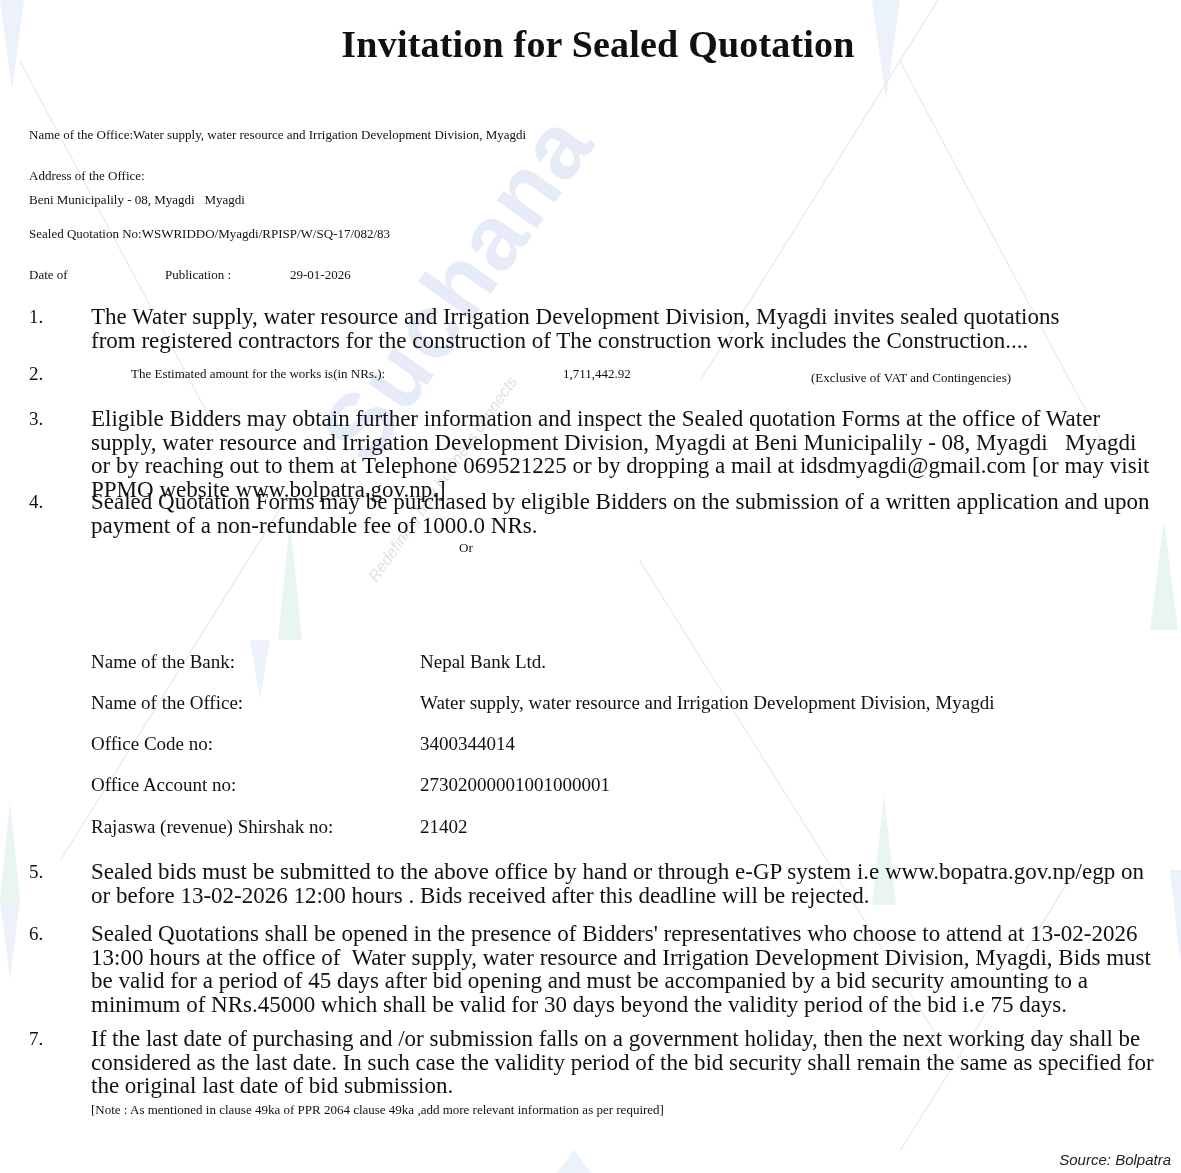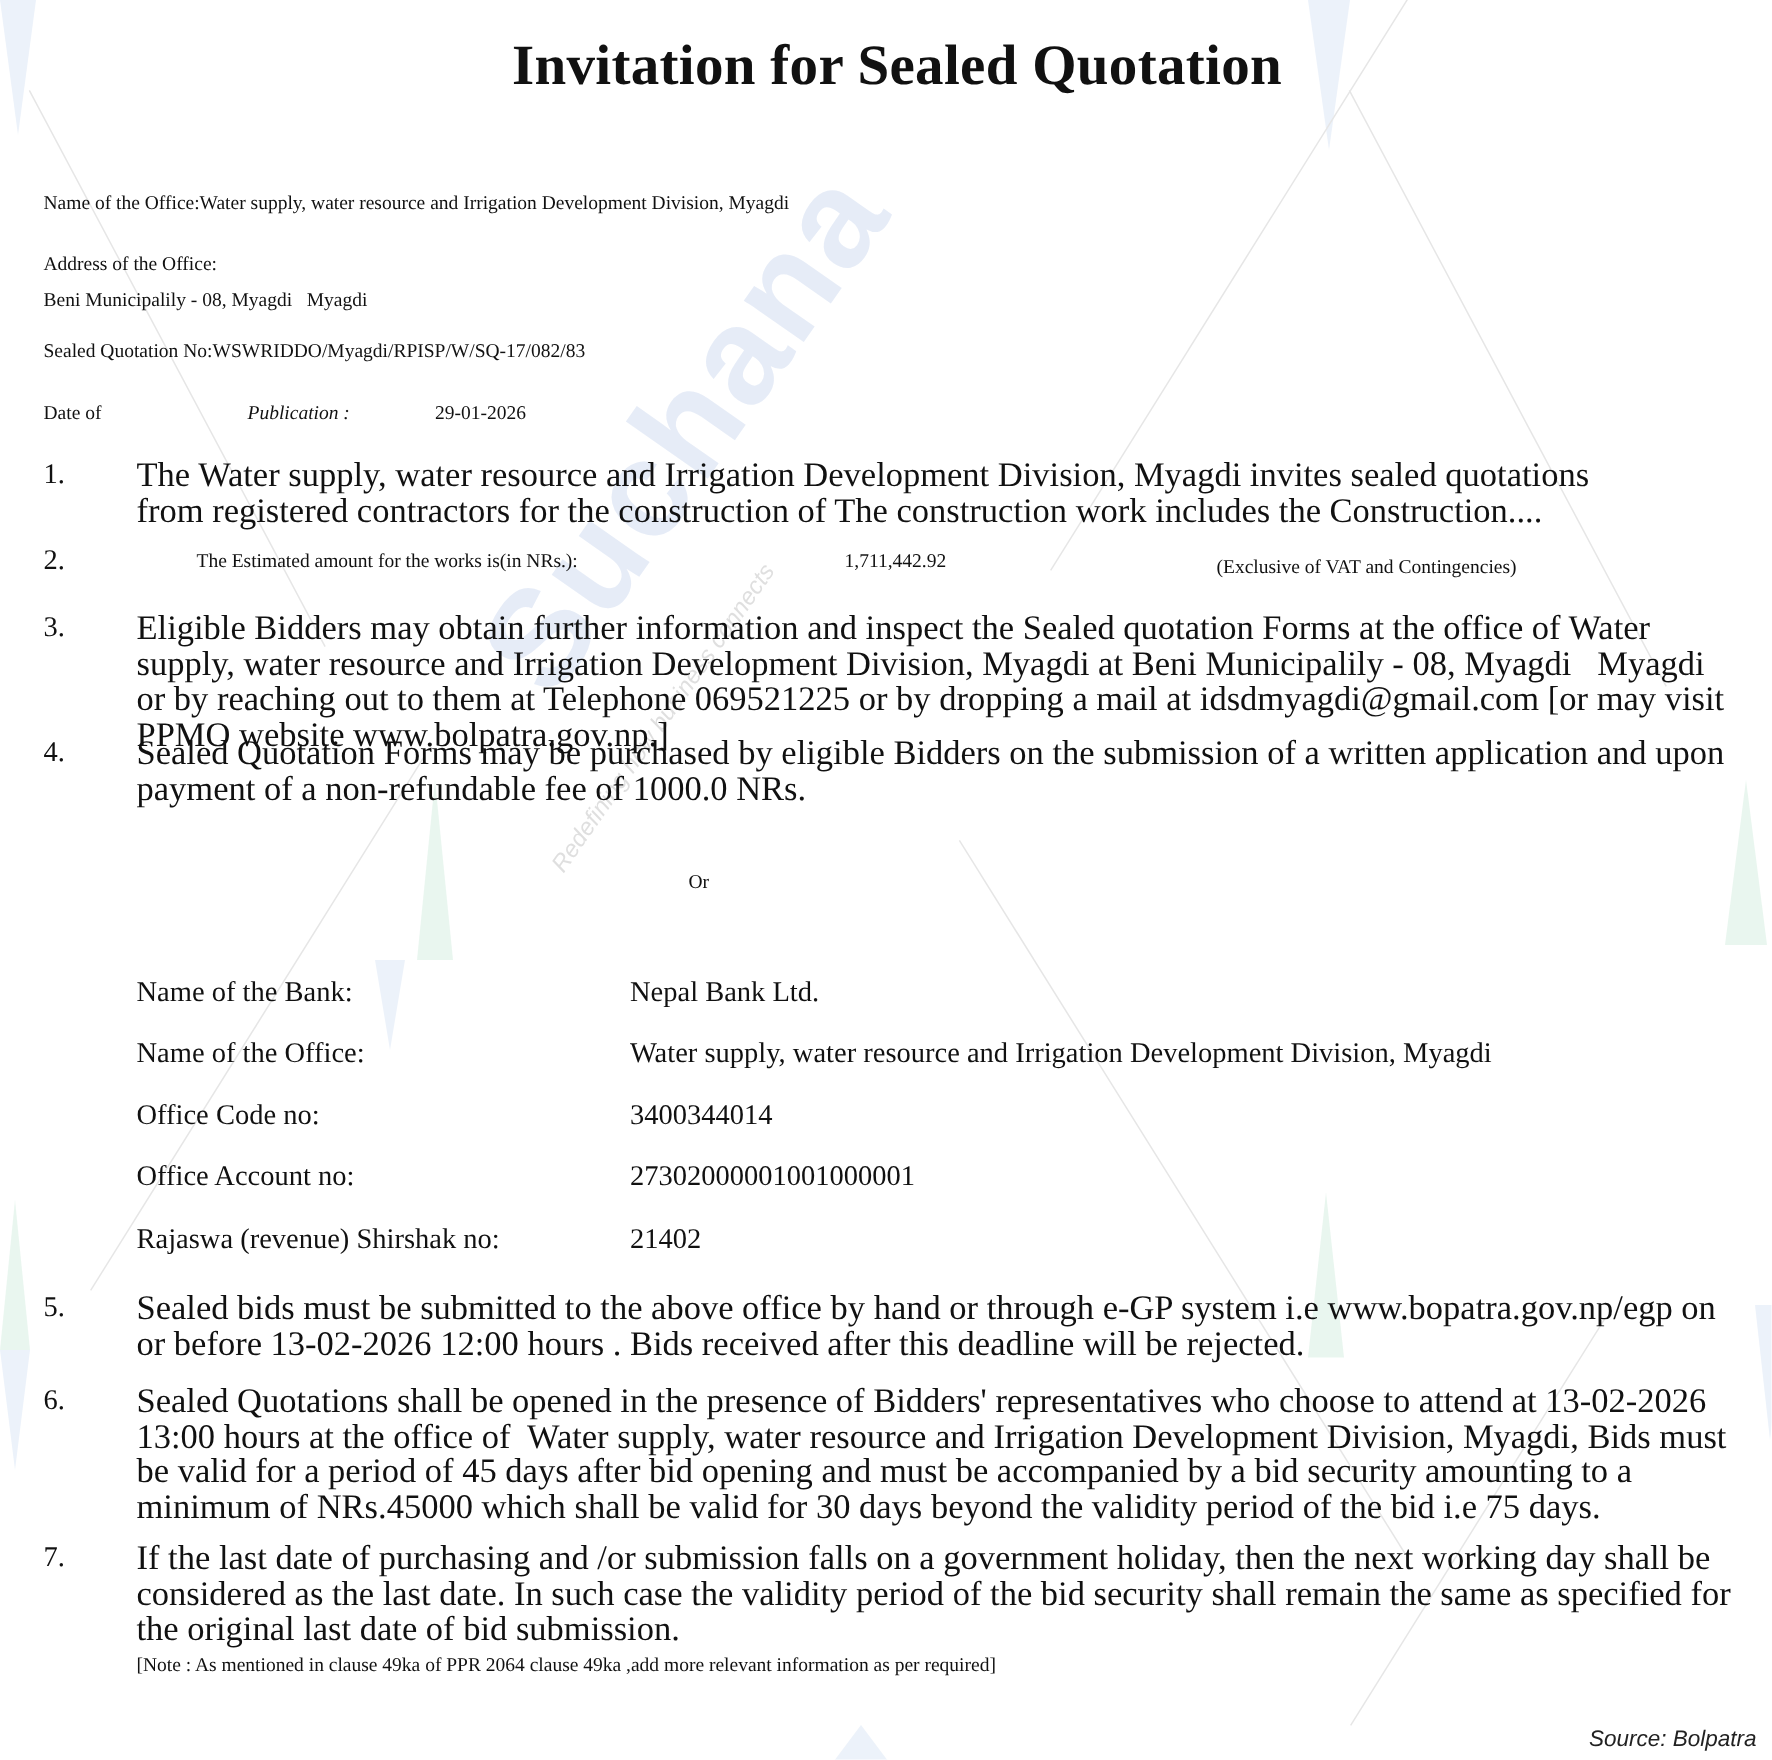--- a/index.html
+++ b/index.html
@@ -73,38 +73,38 @@
   </div>
 
   <div class="line" style="left:29px;top:164px;">Address of the Office:</div>
   <div class="line" style="left:29px;top:188px;white-space:pre;">Beni Municipalily - 08, Myagdi   Myagdi</div>
 
   <div class="line" style="left:29px;top:222px;">
     <span>Sealed Quotation No:</span><span>WSWRIDDO/Myagdi/RPISP/W/SQ-17/082/83</span>
   </div>
 
   <div class="line" style="left:29px;top:263px;">
-    <span class="tab" style="width:136px;">Date of</span><span class="tab" style="width:125px;font-style:italic;">Publication :</span><span>29-01-2026</span>
+    <span class="tab" style="width:136px;">Date of</span><span class="tab" style="width:125px;">Publication :</span><span>29-01-2026</span>
   </div>
 
   <div class="num" style="top:305px;">1.</div>
   <div class="para" style="top:305px;width:1010px;">The Water supply, water resource and Irrigation Development Division, Myagdi invites sealed quotations from registered contractors for the construction of The construction work includes the Construction....</div>
 
   <div class="num" style="top:362px;">2.</div>
   <div class="line" style="left:91px;top:362px;margin-left:40px;">
     <span class="tab" style="width:432px;">The Estimated amount for the works is(in NRs.):</span><span>1,711,442.92</span>
   </div>
   <div class="line" style="left:811px;top:366px;">(Exclusive of VAT and Contingencies)</div>
 
   <div class="num" style="top:407px;">3.</div>
   <div class="para" style="top:407px;white-space:pre-wrap;">Eligible Bidders may obtain further information and inspect the Sealed quotation Forms at the office of Water supply, water resource and Irrigation Development Division, Myagdi at Beni Municipalily - 08, Myagdi   Myagdi  or by reaching out to them at Telephone 069521225 or by dropping a mail at idsdmyagdi@gmail.com [or may visit PPMO website www.bolpatra.gov.np.]</div>
 
   <div class="num" style="top:490px;">4.</div>
   <div class="para" style="top:490px;width:1070px;">Sealed Quotation Forms may be purchased by eligible Bidders on the submission of a written application and upon payment of a non-refundable fee of 1000.0 NRs.</div>
-  <div class="line" style="left:459px;top:576px;">Or</div>
+  <div class="line" style="left:459px;top:536px;">Or</div>
 
   <div>
     <div class="bank-label" style="top:650px;">Name of the Bank:</div>
     <div class="bank-value" style="top:650px;">Nepal Bank Ltd.</div>
     <div class="bank-label" style="top:691px;">Name of the Office:</div>
     <div class="bank-value" style="top:691px;">Water supply, water resource and Irrigation Development Division, Myagdi</div>
     <div class="bank-label" style="top:732px;">Office Code no:</div>
     <div class="bank-value" style="top:732px;">3400344014</div>
     <div class="bank-label" style="top:773px;">Office Account no:</div>
     <div class="bank-value" style="top:773px;">27302000001001000001</div>

